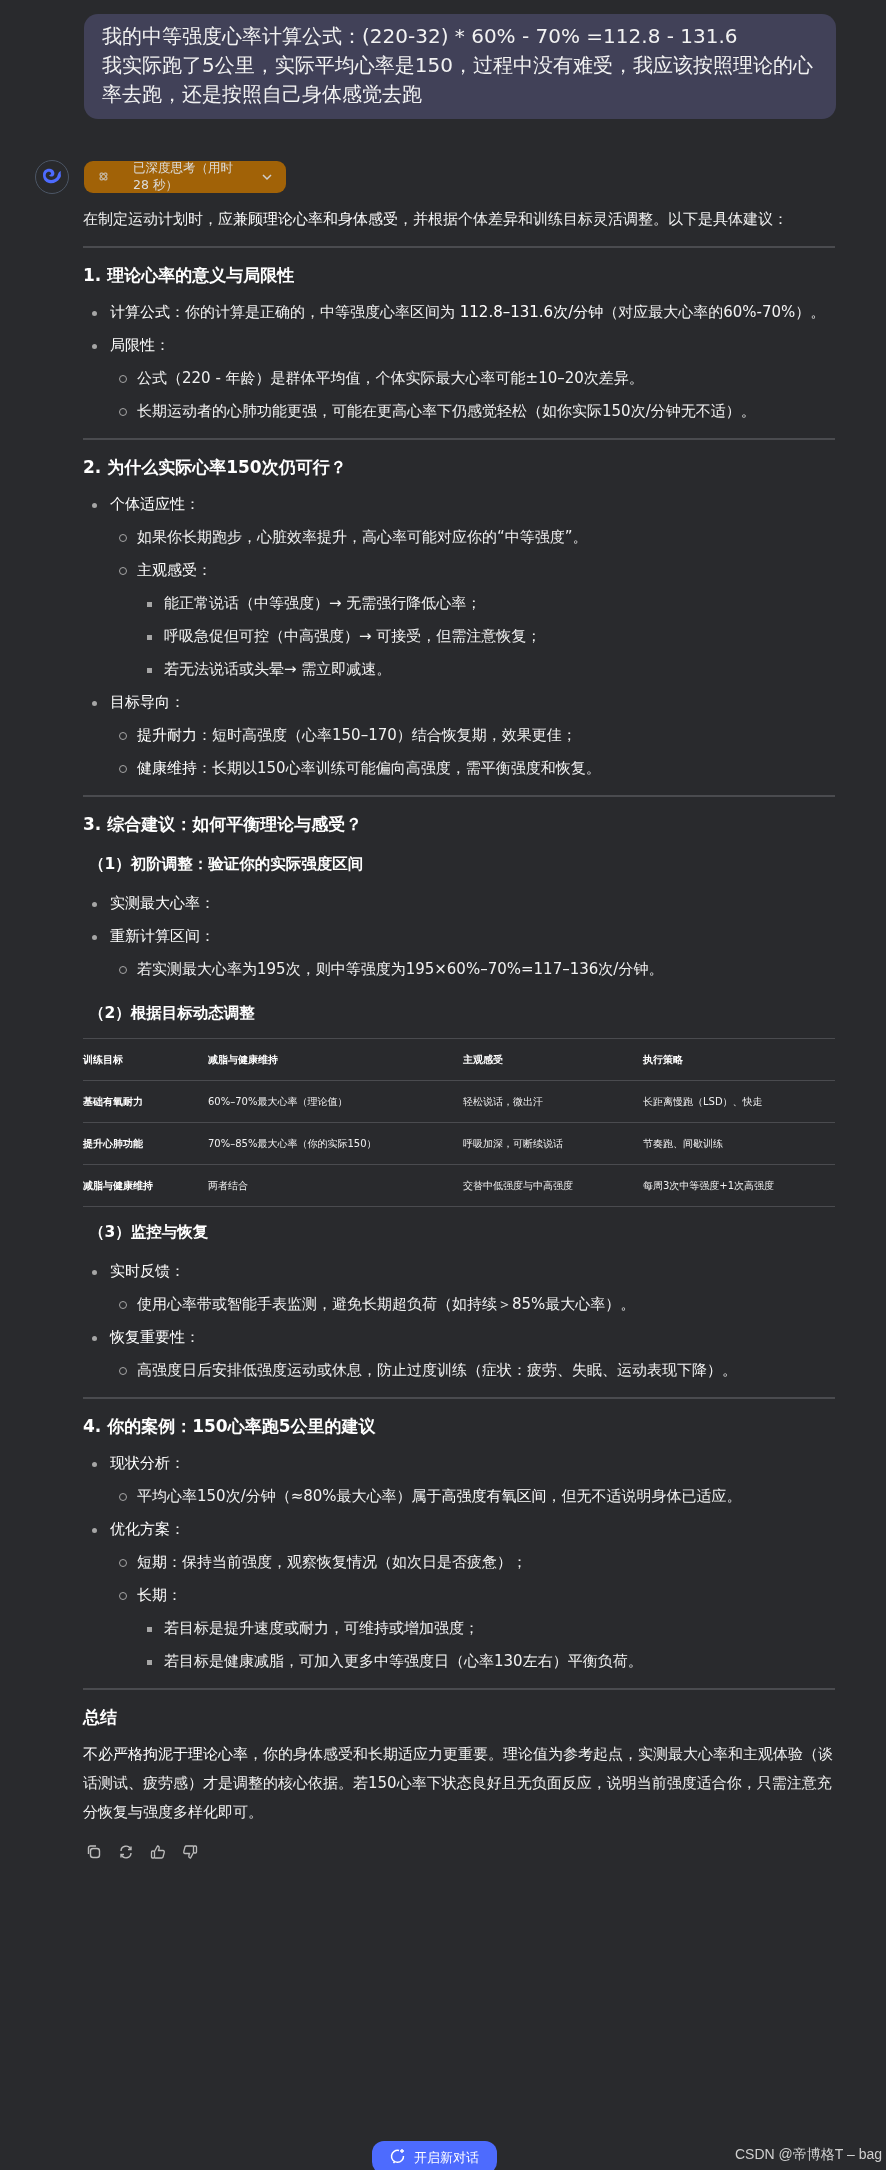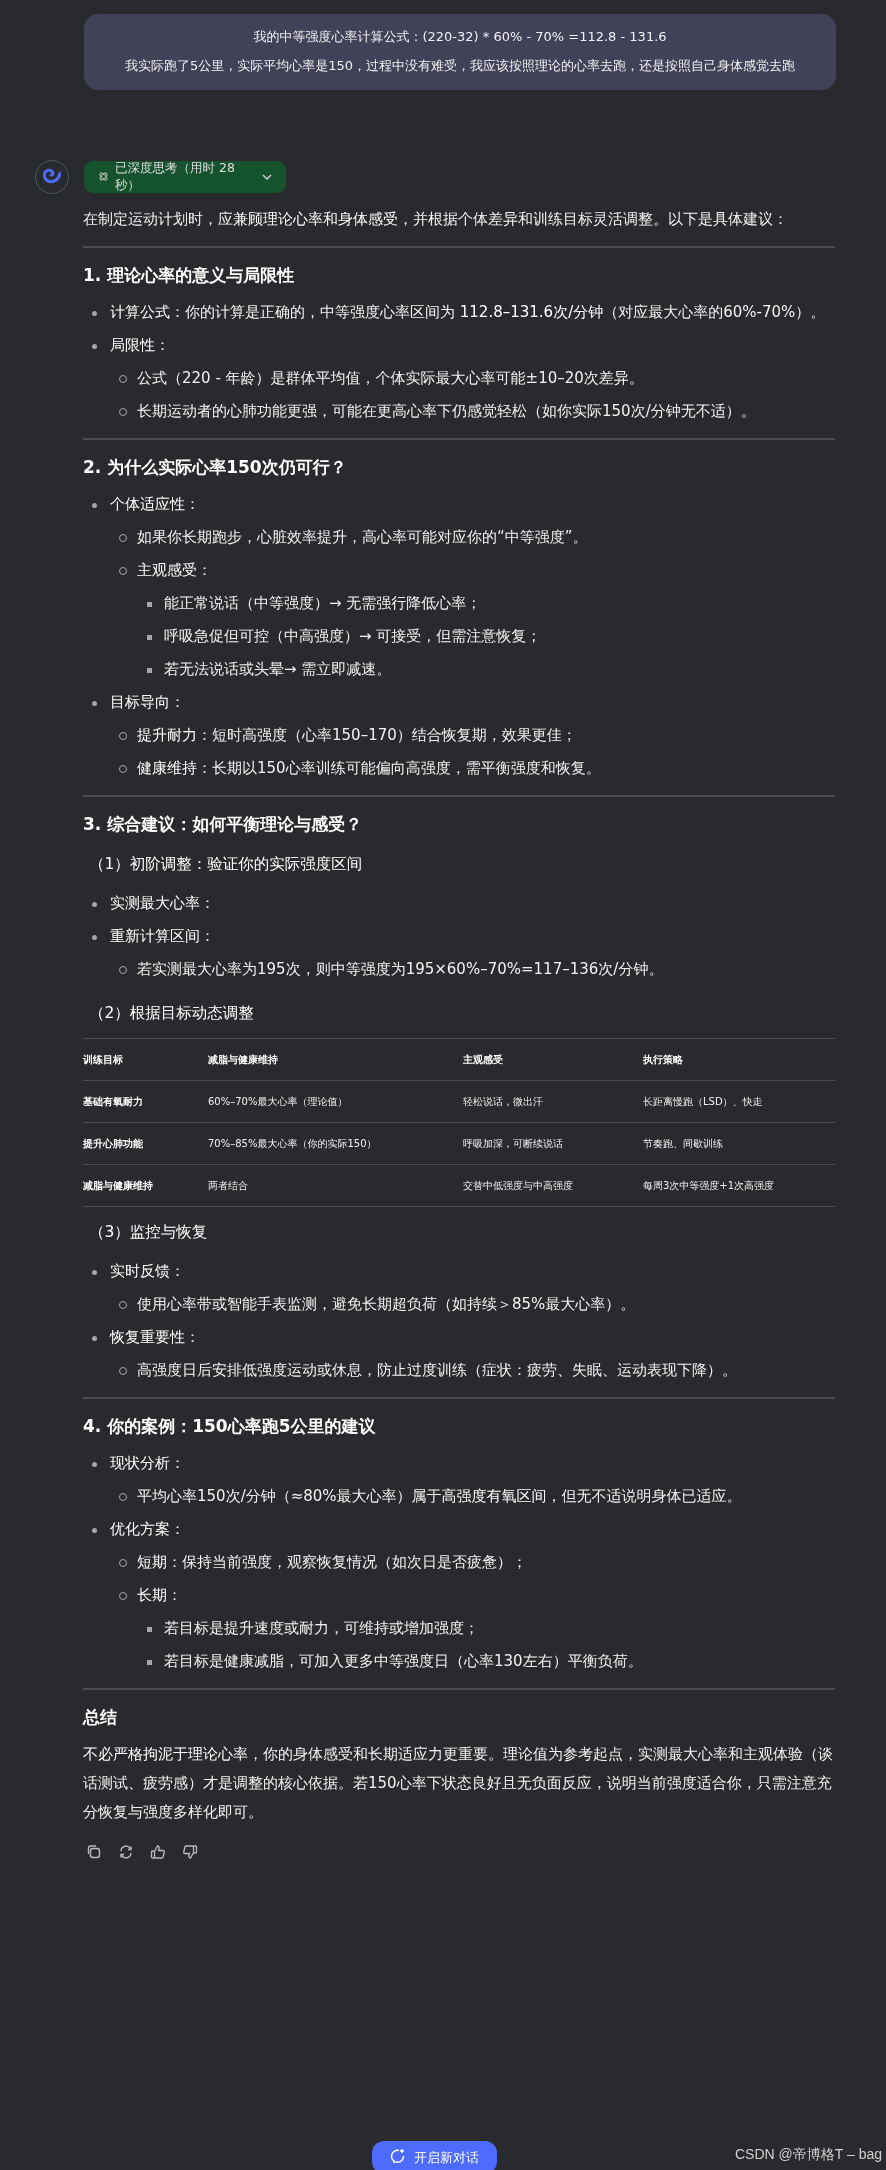--- a/index.html
+++ b/index.html
@@ -8,45 +8,45 @@
     width: 886px; height: 2170px; position: relative; overflow: hidden;
     font-family: "DejaVu Sans", "Liberation Sans", sans-serif;
     color: #f2f2f2; font-size: 15px;
   }
   b, .b { font-weight: normal; color: #ffffff; }
 
   .user-bubble {
     position: absolute; left: 84px; top: 14px; width: 752px;
     background: #414158; border-radius: 14px;
     padding: 8px 18px 10px 18px;
-    font-size: 13px; line-height: 29px; color: #f2f2f2; text-align: center;
+    font-size: 20px; line-height: 29px; color: #f2f2f2;
   }
 
   .avatar {
     position: absolute; left: 35px; top: 160px; width: 34px; height: 34px;
     border-radius: 50%; border: 1px solid #4c5666; background: #292a2d;
     display: flex; align-items: center; justify-content: center;
   }
   .think-badge {
     position: absolute; left: 84px; top: 161px; width: 202px; height: 32px;
-    background: #14532d; border-radius: 9px;
+    background: #a16207; border-radius: 9px;
     display: flex; align-items: center; padding-left: 14px;
-    font-size: 12.5px; color: #dcdcdc; gap: 6px;
+    font-size: 12.5px; color: #dcdcdc; gap: 24px;
   }
   .think-badge .chev { margin-left: auto; margin-right: 14px; font-size: 10px; color: #cfcfcf; }
 
   .answer {
     position: absolute; left: 83px; top: 205px; width: 752px;
     line-height: 29px; font-size: 15px;
   }
   .answer p { margin: 0; }
   .hr { height: 2px; background: #4a4b4f; margin: 12px 0 12px 0; }
 
   h3 { font-size: 17px; font-weight: bold; color: #ffffff; line-height: 30px; margin: 10px 0 8px 0; }
-  h4 { font-size: 15.5px; font-weight: normal; color: #ffffff; line-height: 30px; margin: 10px 0 10px 6px; }
+  h4 { font-size: 15.5px; font-weight: bold; color: #ffffff; line-height: 30px; margin: 10px 0 10px 6px; }
 
   ul { list-style: none; }
   li { position: relative; line-height: 29px; }
   ul.l1 > li { padding-left: 27px; margin-bottom: 4px; }
   ul.l1 > li::before {
     content: ""; position: absolute; left: 9px; top: 13px; width: 5px; height: 5px;
     border-radius: 50%; background: #a6a6a6;
   }
   ul.l2 { margin-top: 4px; }
   ul.l2 > li { padding-left: 27px; margin-bottom: 4px; }

